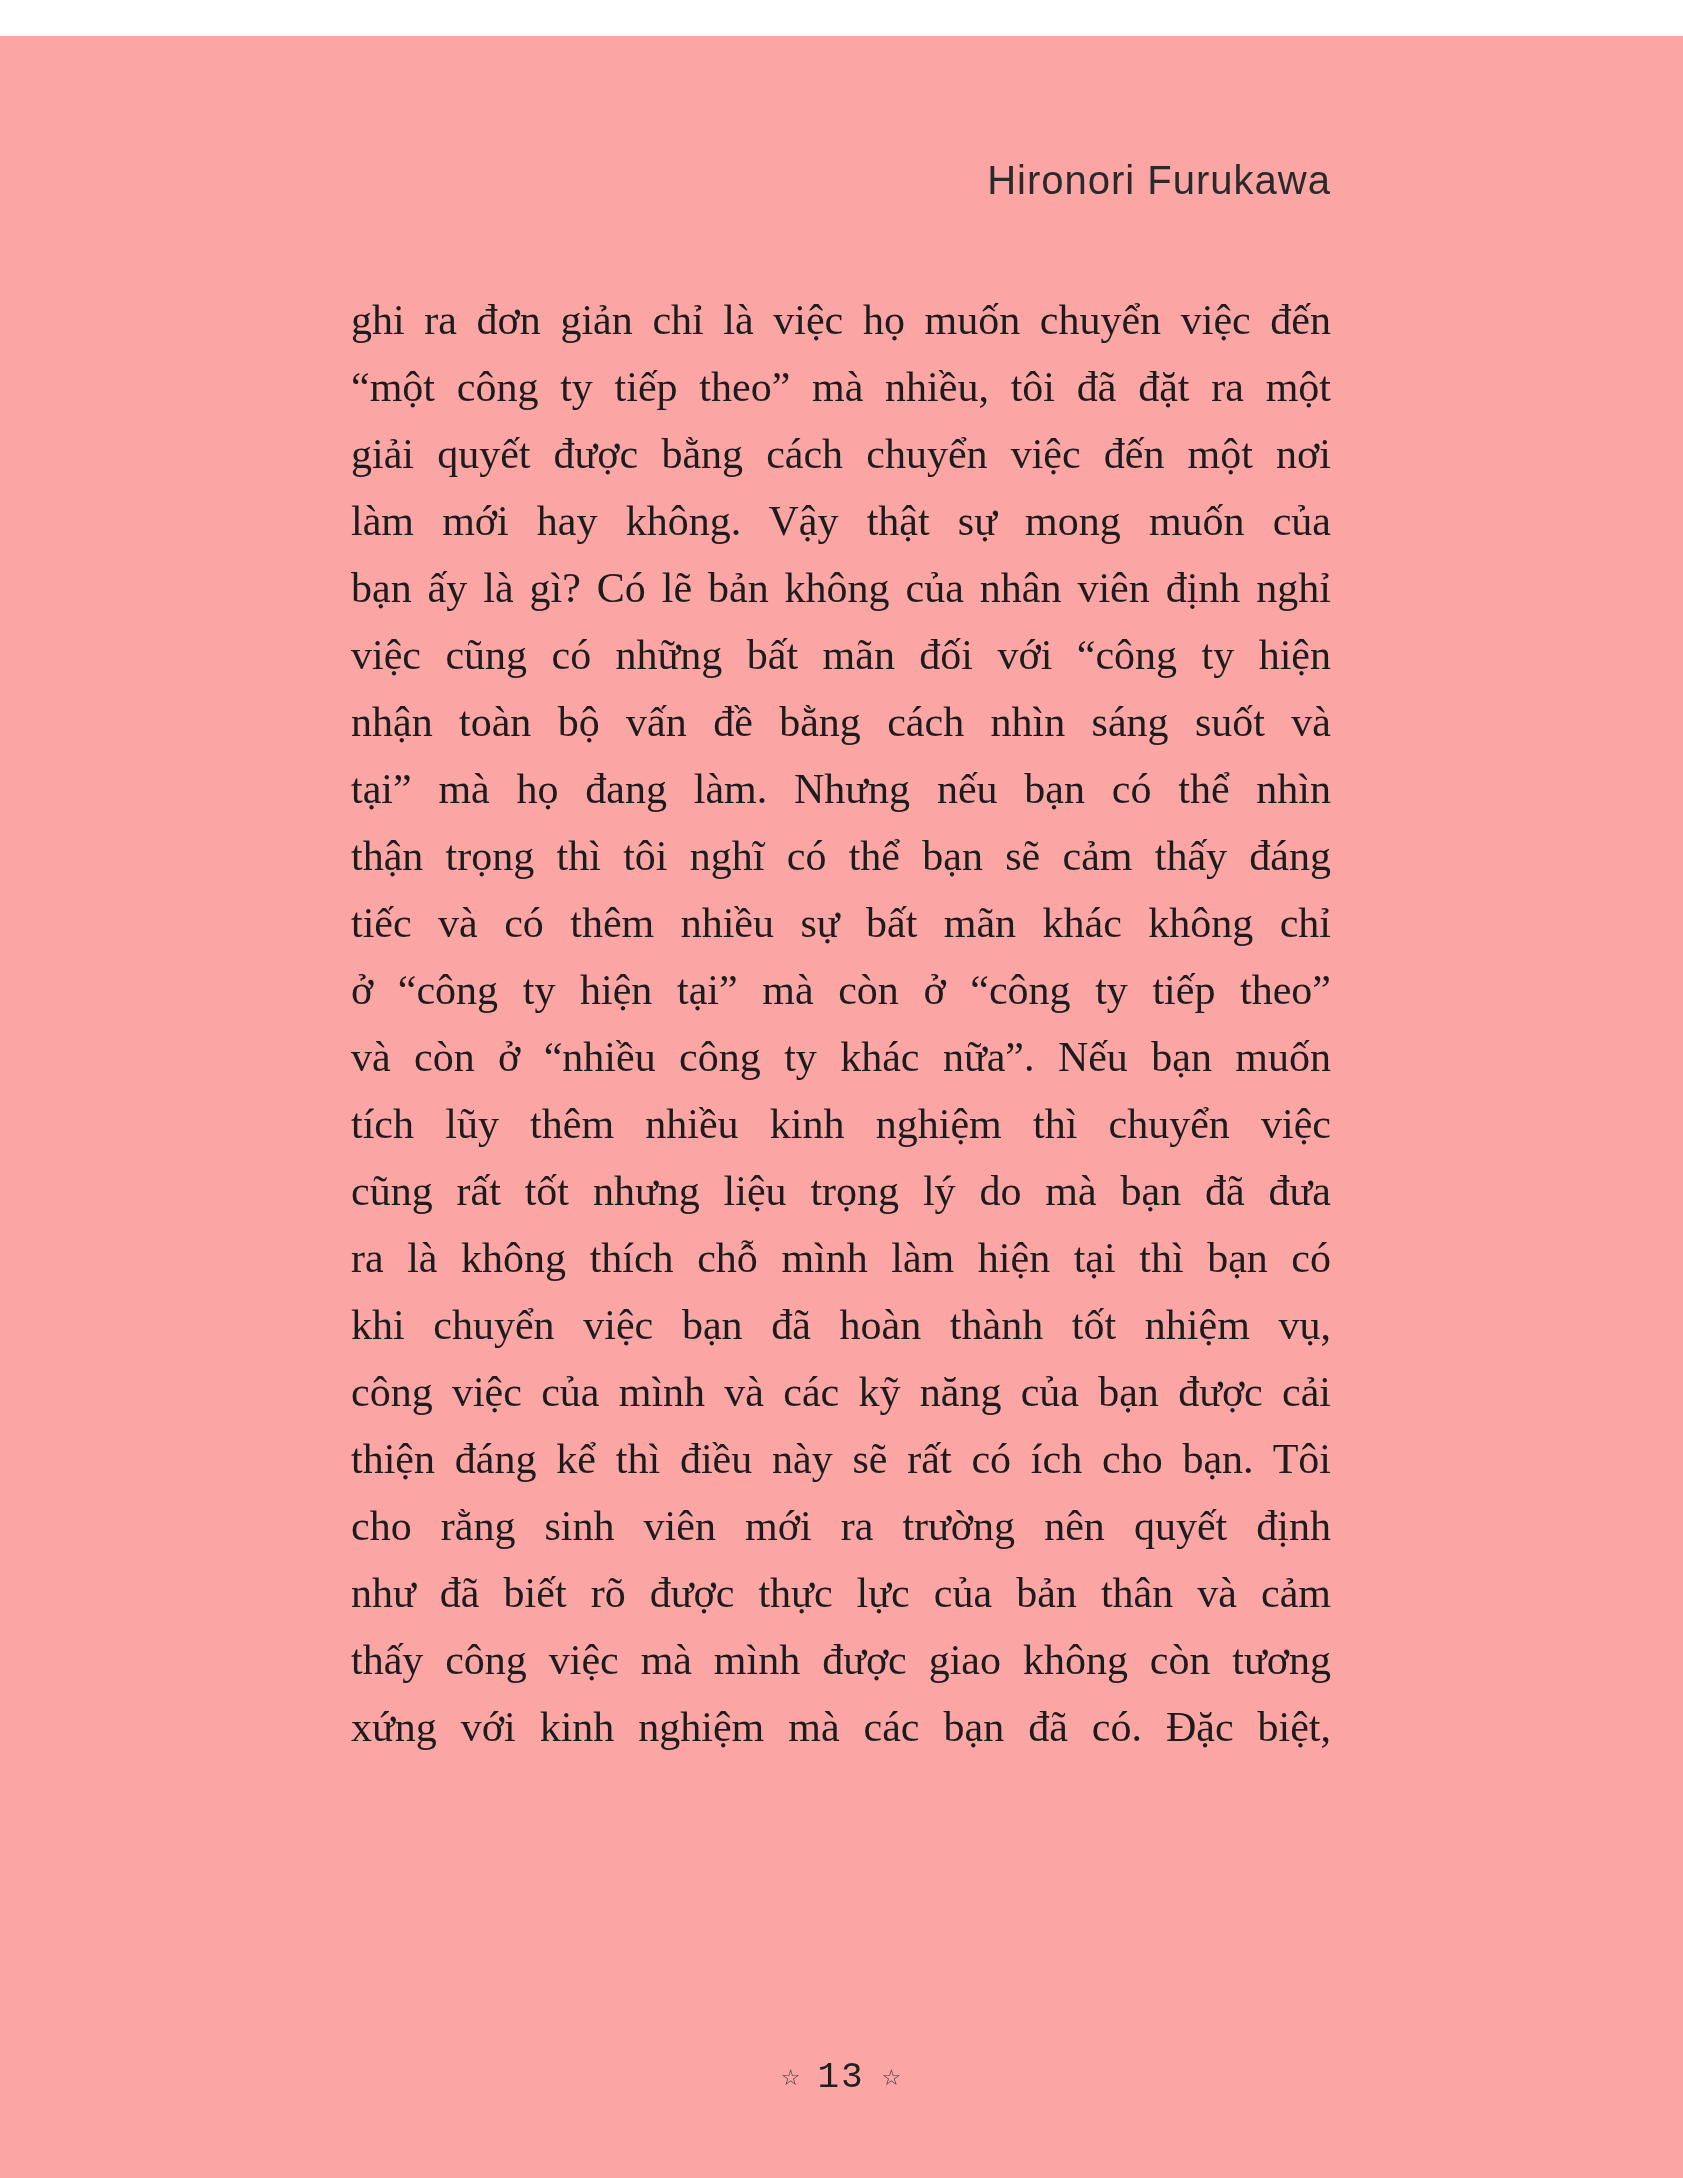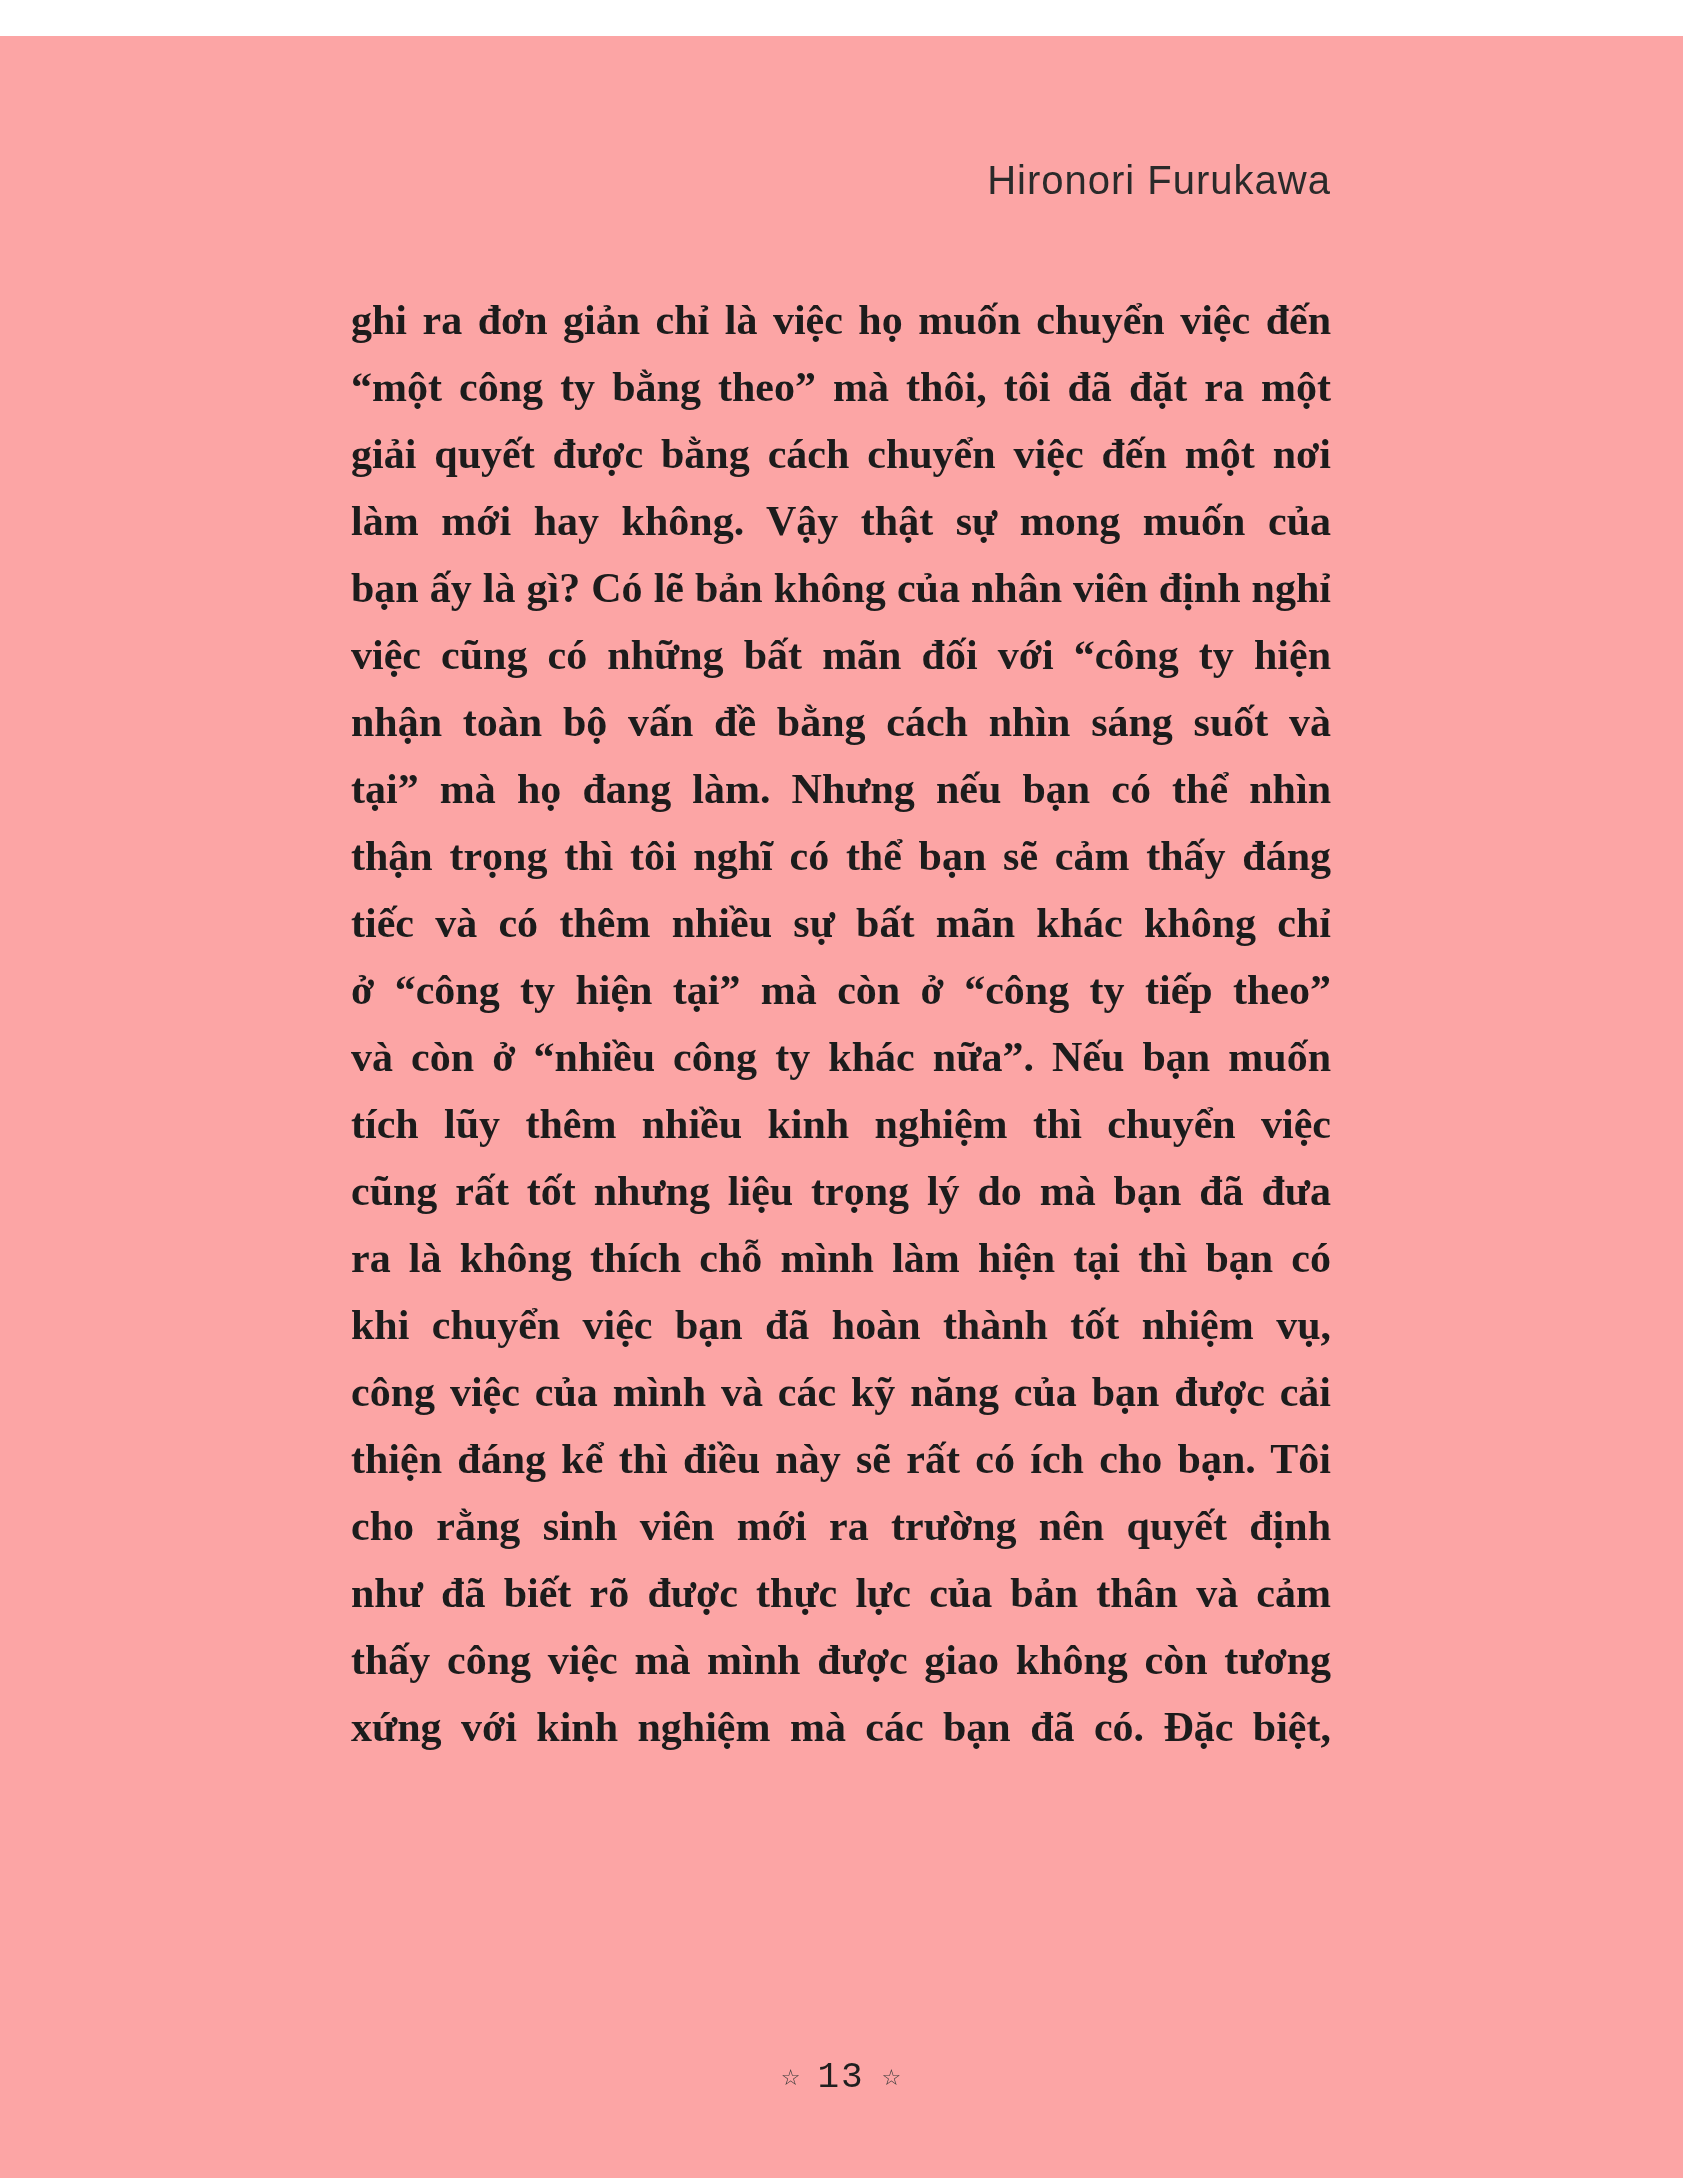--- a/index.html
+++ b/index.html
@@ -27,21 +27,20 @@
     line-height: 67px;
     letter-spacing: 1px;
     color: #2a2a2a;
   }
   .body-block {
     position: absolute;
     top: 251px;
     left: 351px;
     width: 980px;
     color: #1c1c1c;
-    font-weight: bold;
   }
   .line {
     height: 67px;
     line-height: 67px;
     font-size: 42px;
     text-align: justify;
     text-align-last: justify;
   }
   .page-footer {
     position: absolute;
@@ -69,21 +68,21 @@
 </style>
 </head>
 <body>
 
 <div class="page">
 
   <div class="running-header">Hironori Furukawa</div>
 
   <div class="body-block">
       <div class="line" style="">ghi ra đơn giản chỉ là việc họ muốn chuyển việc đến</div>
-      <div class="line" style="">“một công ty bằng theo” mà thôi, tôi đã đặt ra một</div>
+      <div class="line" style="">“một công ty tiếp theo” mà nhiều, tôi đã đặt ra một</div>
       <div class="line" style="">giải quyết được bằng cách chuyển việc đến một nơi</div>
       <div class="line" style="">làm mới hay không. Vậy thật sự mong muốn của</div>
       <div class="line" style="">bạn ấy là gì? Có lẽ bản không của nhân viên định nghỉ</div>
       <div class="line" style="">việc cũng có những bất mãn đối với “công ty hiện</div>
       <div class="line" style="">nhận toàn bộ vấn đề bằng cách nhìn sáng suốt và</div>
       <div class="line" style="">tại” mà họ đang làm. Nhưng nếu bạn có thể nhìn</div>
       <div class="line" style="">thận trọng thì tôi nghĩ có thể bạn sẽ cảm thấy đáng</div>
       <div class="line" style="">tiếc và có thêm nhiều sự bất mãn khác không chỉ</div>
       <div class="line" style="">ở “công ty hiện tại” mà còn ở “công ty tiếp theo”</div>
       <div class="line" style="">và còn ở “nhiều công ty khác nữa”. Nếu bạn muốn</div>

